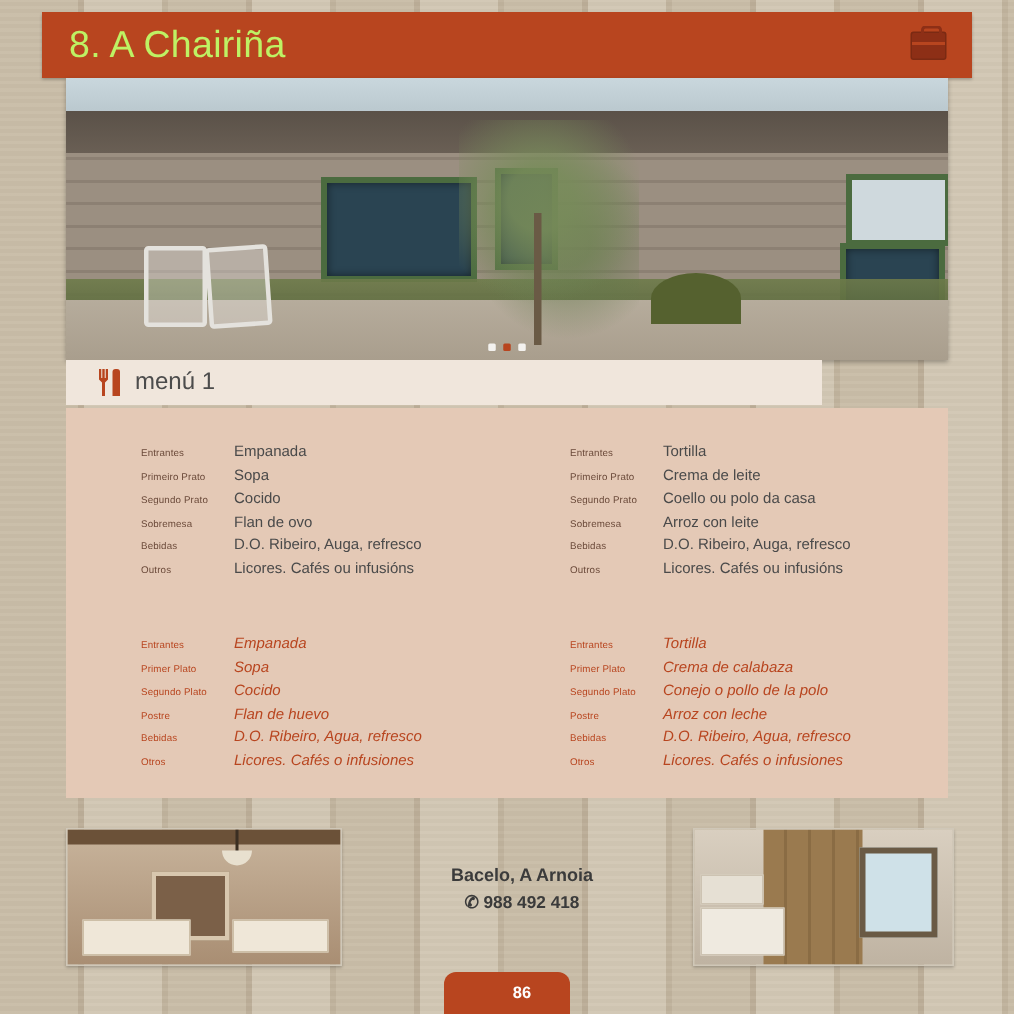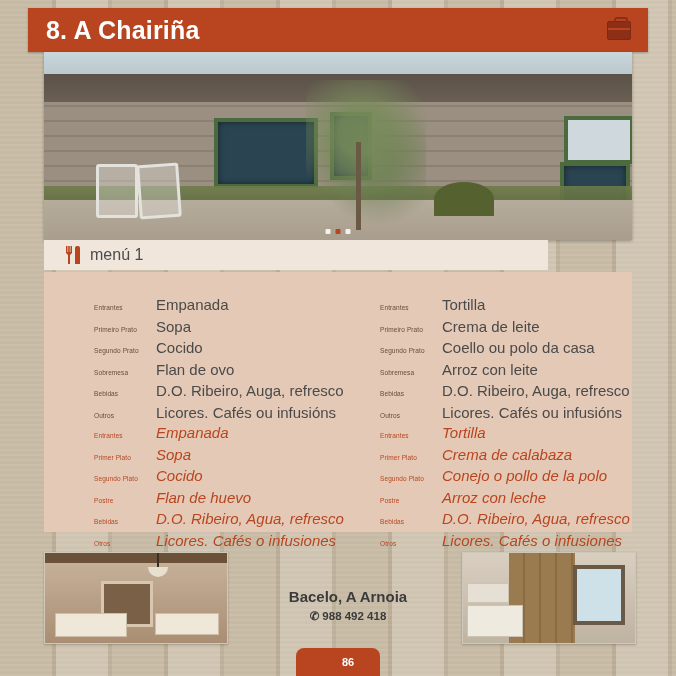--- a/index.html
+++ b/index.html
@@ -30,21 +30,21 @@
   .wrap{position:absolute;inset:0;z-index:2;}
 
   
   .header{
     position:absolute;left:28px;top:8px;width:620px;height:44px;
     background:#b8451f;
     display:flex;align-items:center;
     box-shadow:0 1px 2px rgba(0,0,0,.25);
   }
   .header .title{
-    color:#ffffff;font-size:25px;font-weight:bold;letter-spacing:.2px;
+    color:#bef264;font-size:25px;font-weight:normal;letter-spacing:.2px;
     margin-left:18px;
   }
   .header .icon-box{
     margin-left:auto;margin-right:16px;
     width:26px;height:26px;display:flex;align-items:center;justify-content:center;
   }
   .suitcase{
     width:22px;height:17px;background:#8d2f16;border:1px solid #7b2a13;border-radius:2px;
     position:relative;
   }
@@ -139,21 +139,21 @@
   }
   .menu-block{position:absolute;width:260px;}
   .m1{left:50px;}
   .m2{left:336px;}
   .top-block{top:24px;}
   .bot-block{top:152px;}
   .row{display:flex;align-items:baseline;margin-bottom:4.5px;}
   .row .lbl{
     width:62px;flex:none;font-size:6.5px;color:#6b4a3a;letter-spacing:.1px;
   }
-  .row .val{font-size:15px;color:#4a4a4a;}
+  .row .val{font-size:10px;color:#4a4a4a;}
   .bot-block .row .lbl{color:#b8451f;}
   .bot-block .row .val{color:#b8451f;font-style:italic;}
 
   
   .photo{
     position:absolute;width:182px;height:90px;overflow:hidden;
     border:1px solid #cfc7b8;box-shadow:0 1px 2px rgba(0,0,0,.25);
   }
   .photo-left{left:44px;top:552px;}
   .photo-right{left:462px;top:552px;width:172px;}
@@ -171,21 +171,21 @@
   .ph-room{position:absolute;inset:0;background:linear-gradient(#d9cfc0,#bfb3a2);}
   .ph-room .wood{position:absolute;left:46px;top:0;width:66px;height:100%;background:repeating-linear-gradient(90deg,#9a7a4f 0 14px,#8a6c44 14px 16px);}
   .ph-room .win{position:absolute;right:10px;top:12px;width:44px;height:52px;background:#cfe1e8;border:4px solid #6a5a45;}
   .ph-room .bed{position:absolute;left:4px;bottom:6px;width:54px;height:30px;background:#efeae0;border:1px solid #cdc3b2;}
   .ph-room .bed2{position:absolute;left:4px;bottom:40px;width:40px;height:18px;background:#e6e0d4;border:1px solid #cdc3b2;}
 
   
   .contact{
     position:absolute;left:238px;top:576px;width:220px;text-align:center;
   }
-  .contact .name{font-size:15px;font-weight:bold;color:#3b3b3b;margin-bottom:4px;margin-top:12px;}
+  .contact .name{font-size:12px;font-weight:bold;color:#3b3b3b;margin-bottom:4px;}
   .contact .phone{font-size:11.5px;font-weight:bold;color:#3b3b3b;}
   .contact .phone .tel{margin-right:3px;}
 
   
   .pagenum{
     position:absolute;left:50%;transform:translateX(-50%);bottom:0;
     width:64px;height:28px;background:#b8451f;
     border-radius:8px 8px 0 0;
     color:#fff;font-size:11px;font-weight:bold;
     display:flex;align-items:center;justify-content:center;padding-left:20px;

